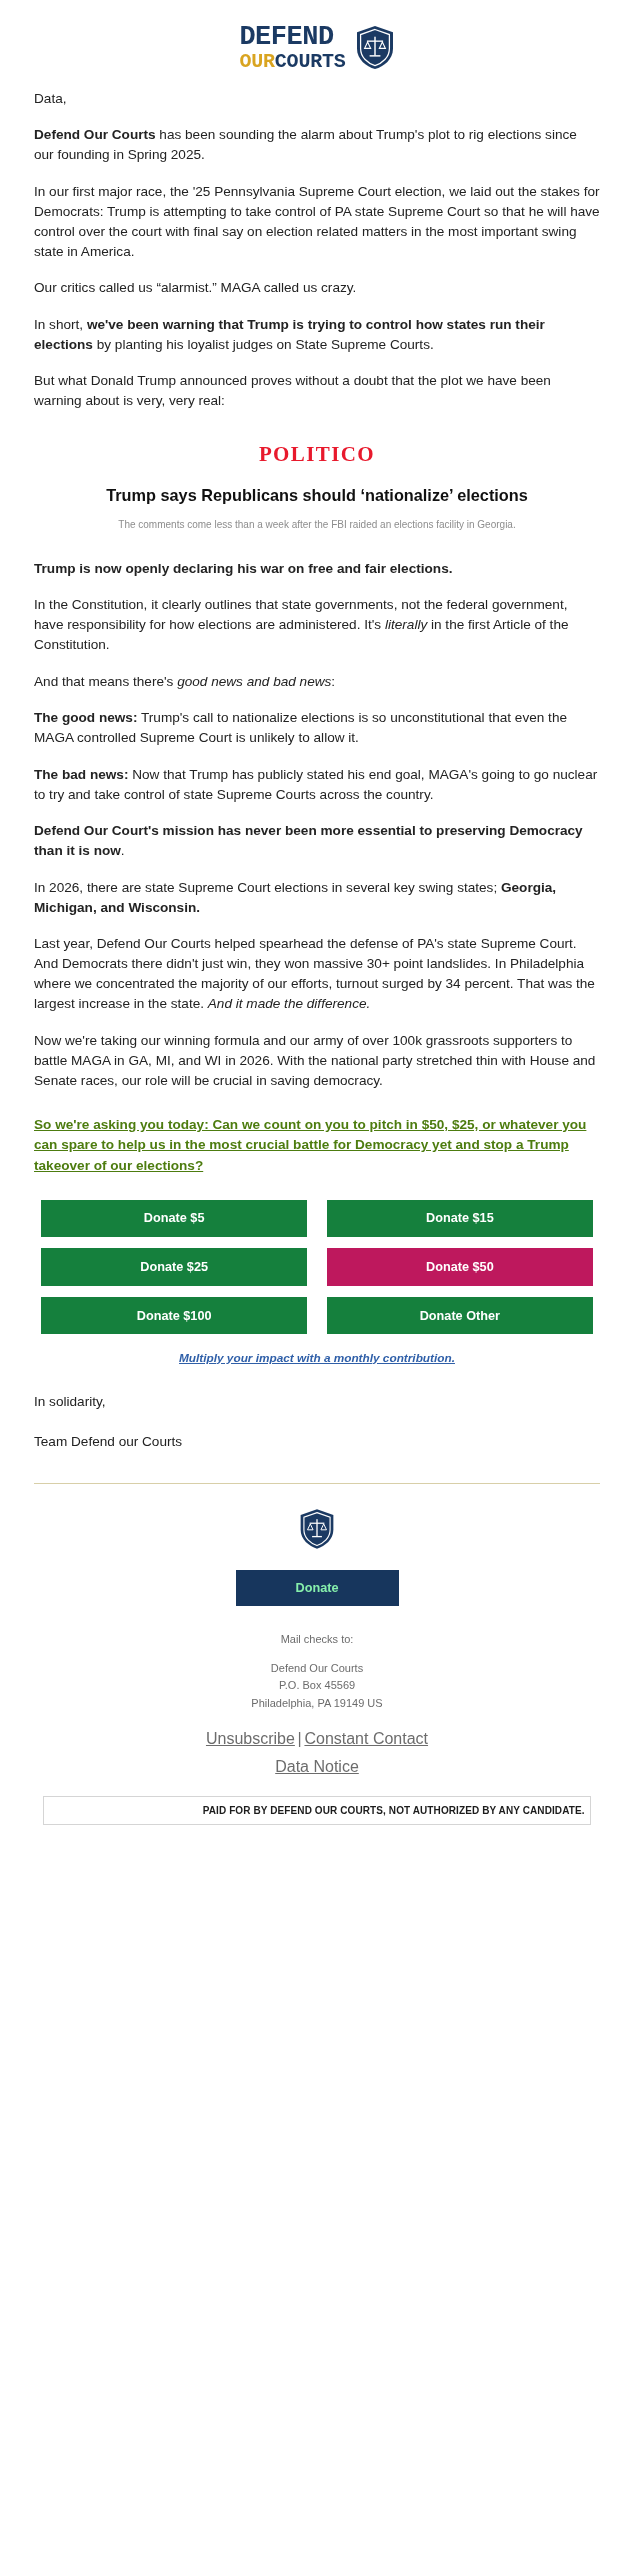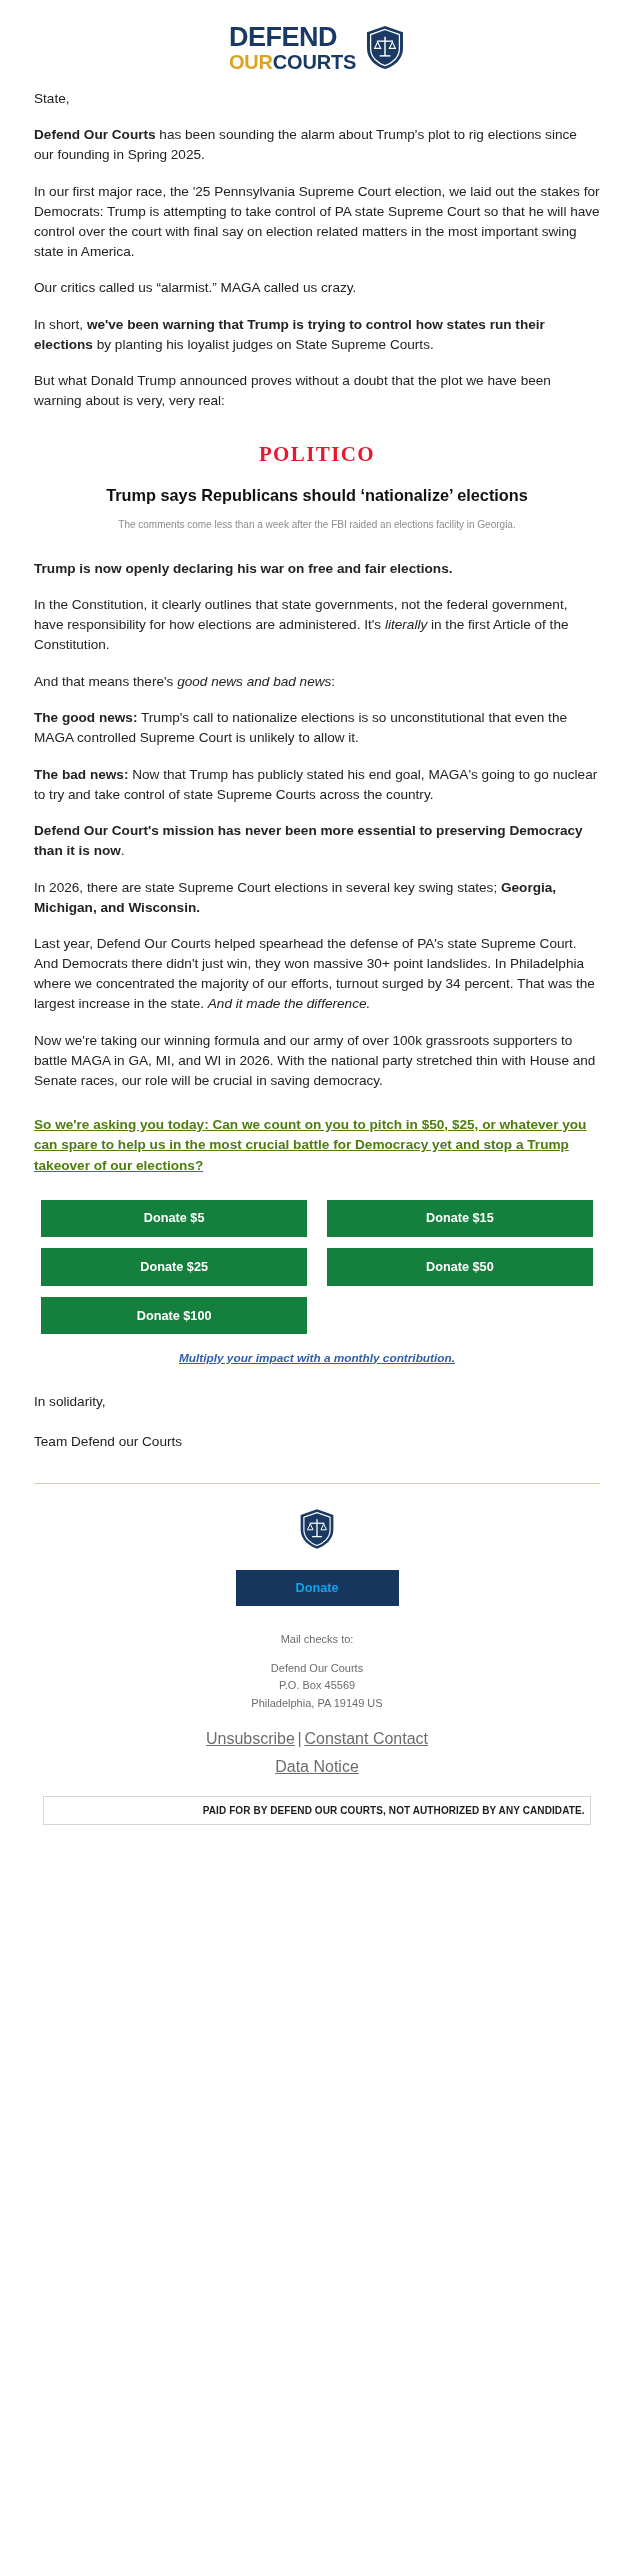--- a/index.html
+++ b/index.html
@@ -23,20 +23,21 @@
   
   .header {
     padding: 23.6px 0 16.3px 0;
     text-align: center;
   }
   .logo-wrap {
     display: inline-flex;
     align-items: center;
     justify-content: center;
     gap: 9px;
+    font-family: Liberation Mono, monospace;
   }
   .logo-text {
     text-align: left;
     line-height: 1.0;
   }
   .logo-line1 {
     font-size: 27px;
     font-weight: bold;
     letter-spacing: -0.5px;
     color: #1b3a63;
@@ -123,21 +124,21 @@
     padding: 11.8px 0;
     font-size: 12.7px;
     font-weight: bold;
     color: #ffffff;
     background: #15803d;
     cursor: pointer;
     font-family: "Liberation Sans", sans-serif;
     text-align: center;
   }
   .donate-btn.gold {
-    background: #15803d;
+    background: #be185d;
     color: #ffffff;
   }
 
   .monthly-link {
     display: block;
     text-align: center;
     font-size: 11.8px;
     font-weight: bold;
     font-style: italic;
     color: #2f5fa8;
@@ -165,21 +166,21 @@
     text-align: center;
     padding: 0 34px 0 34px;
   }
   .footer-shield {
     margin: 9px auto 20px auto;
     display: block;
   }
   .footer-donate {
     display: inline-block;
     background: #17365d;
-    color: #0ea5e9;
+    color: #86efac;
     font-size: 12.7px;
     font-weight: bold;
     padding: 11px 0;
     width: 163px;
     text-align: center;
     border: none;
     cursor: pointer;
     font-family: "Liberation Sans", sans-serif;
     margin-bottom: 23.6px;
   }
@@ -242,21 +243,21 @@
           <rect x="16" y="33.5" width="12" height="1.6" fill="#ffffff"></rect>
           <path d="M13.8 18.8 L10.4 26 H17.2 Z" fill="none" stroke="#ffffff" stroke-width="1.2"></path>
           <path d="M30.2 18.8 L26.8 26 H33.6 Z" fill="none" stroke="#ffffff" stroke-width="1.2"></path>
         </svg>
       </span>
     </div>
   </div>
 
   <div class="content">
 
-    <p class="copy salutation">State,</p>
+    <p class="copy salutation">Data,</p>
 
     <p class="copy">
       <strong>Defend Our Courts</strong><span> has been sounding the alarm about Trump's plot to rig elections since our founding in Spring 2025.</span>
     </p>
 
     <p class="copy">In our first major race, the '25 Pennsylvania Supreme Court election, we laid out the stakes for Democrats: Trump is attempting to take control of PA state Supreme Court so that he will have control over the court with final say on election related matters in the most important swing state in America.</p>
 
     <p class="copy">Our critics called us “alarmist.” MAGA called us crazy.</p>
 
     <p class="copy">
@@ -306,20 +307,21 @@
     <p class="copy">Now we're taking our winning formula and our army of over 100k grassroots supporters to battle MAGA in GA, MI, and WI in 2026. With the national party stretched thin with House and Senate races, our role will be crucial in saving democracy.</p>
 
     <a class="cta-link" href="#">So we're asking you today: Can we count on you to pitch in $50, $25, or whatever you can spare to help us in the most crucial battle for Democracy yet and stop a Trump takeover of our elections?</a>
 
     <div class="donate-grid">
       <button class="donate-btn">Donate $5</button>
       <button class="donate-btn">Donate $15</button>
       <button class="donate-btn">Donate $25</button>
       <button class="donate-btn gold">Donate $50</button>
       <button class="donate-btn">Donate $100</button>
+      <button class="donate-btn">Donate Other</button>
     </div>
 
     <a class="monthly-link" href="#">Multiply your impact with a monthly contribution.</a>
 
     <p class="signoff">In solidarity,</p>
     <p class="signoff last">Team Defend our Courts</p>
   </div>
 
   <hr class="divider">
 

